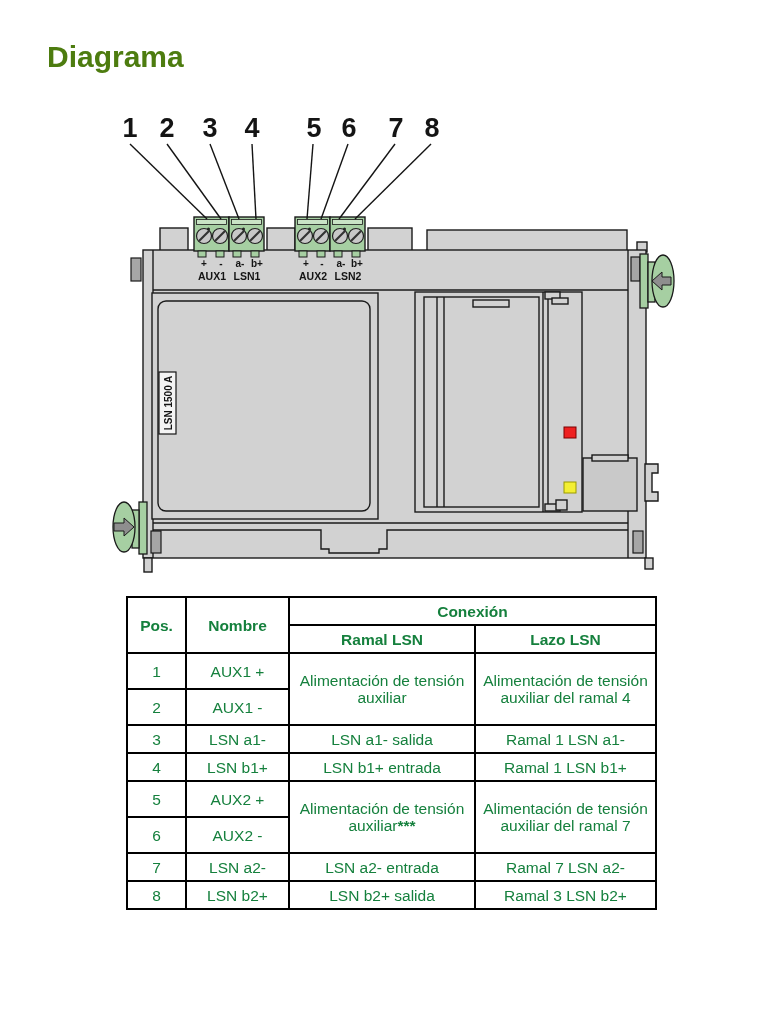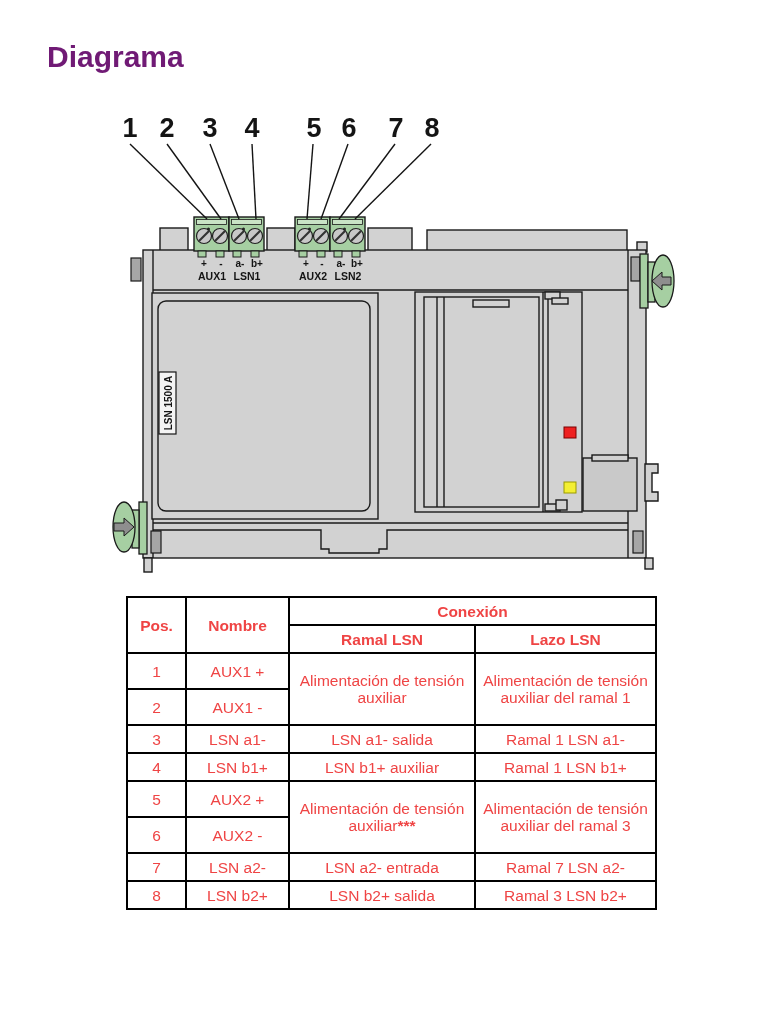--- a/index.html
+++ b/index.html
@@ -1,29 +1,29 @@
 <!DOCTYPE html>
 <html><head>
 <meta charset="utf-8">
 <style>
   html,body{margin:0;padding:0;background:#ffffff;}
   .page{position:relative;width:768px;height:1024px;background:#ffffff;overflow:hidden;
         font-family:"Liberation Sans",sans-serif;color:#1a1a1a;}
   .title{position:absolute;left:47px;top:40px;font-size:30px;font-weight:bold;
-         letter-spacing:0px;color:#701a75;}
+         letter-spacing:0px;color:#4d7c0f;}
   .device-svg{position:absolute;left:0;top:0;}
   svg text{font-family:"Liberation Sans",sans-serif;}
   .callout-num{font-size:27px;font-weight:bold;fill:#141414;}
   .term-sign{font-size:10px;font-weight:bold;fill:#141414;text-anchor:middle;}
   .term-name{font-size:10.5px;font-weight:bold;fill:#141414;text-anchor:middle;}
   .dev-label{font-size:10px;font-weight:bold;fill:#141414;text-anchor:middle;}
 
   .conn-table-wrap{position:absolute;left:126px;top:596px;}
   table.conn{border-collapse:collapse;table-layout:fixed;width:529px;
-             font-size:15.5px;color:#ef4444;}
+             font-size:15.5px;color:#15803d;}
   table.conn td,table.conn th{border:2px solid #000;text-align:center;vertical-align:middle;
              padding:1px 4px;line-height:17px;overflow:hidden;}
   table.conn th{font-weight:bold;}
   tr.h28{height:28px;} tr.h36{height:36px;} tr.hh{height:28px;}
   .tnote{font-weight:bold;}
 </style>
 </head>
 <body>
 
 <div class="page">
@@ -212,45 +212,45 @@
         </tr>
         <tr class="hh">
           <th>Ramal LSN</th>
           <th>Lazo LSN</th>
         </tr>
 
         <tr class="h36">
           <td>1</td>
           <td>AUX1 +</td>
           <td rowspan="2"><span>Alimentación de tensión auxiliar</span><span class="tnote"></span></td>
-          <td rowspan="2">Alimentación de tensión auxiliar del ramal 1</td>
+          <td rowspan="2">Alimentación de tensión auxiliar del ramal 4</td>
         </tr>
         <tr class="h36">
           <td>2</td>
           <td>AUX1 -</td>
         </tr>
 
         <tr class="h28">
           <td>3</td>
           <td>LSN a1-</td>
           <td>LSN a1- salida</td>
           <td>Ramal 1 LSN a1-</td>
         </tr>
         <tr class="h28">
           <td>4</td>
           <td>LSN b1+</td>
-          <td>LSN b1+ auxiliar</td>
+          <td>LSN b1+ entrada</td>
           <td>Ramal 1 LSN b1+</td>
         </tr>
 
         <tr class="h36">
           <td>5</td>
           <td>AUX2 +</td>
           <td rowspan="2"><span>Alimentación de tensión auxiliar</span><span class="tnote">***</span></td>
-          <td rowspan="2">Alimentación de tensión auxiliar del ramal 3</td>
+          <td rowspan="2">Alimentación de tensión auxiliar del ramal 7</td>
         </tr>
         <tr class="h36">
           <td>6</td>
           <td>AUX2 -</td>
         </tr>
 
         <tr class="h28">
           <td>7</td>
           <td>LSN a2-</td>
           <td>LSN a2- entrada</td>

